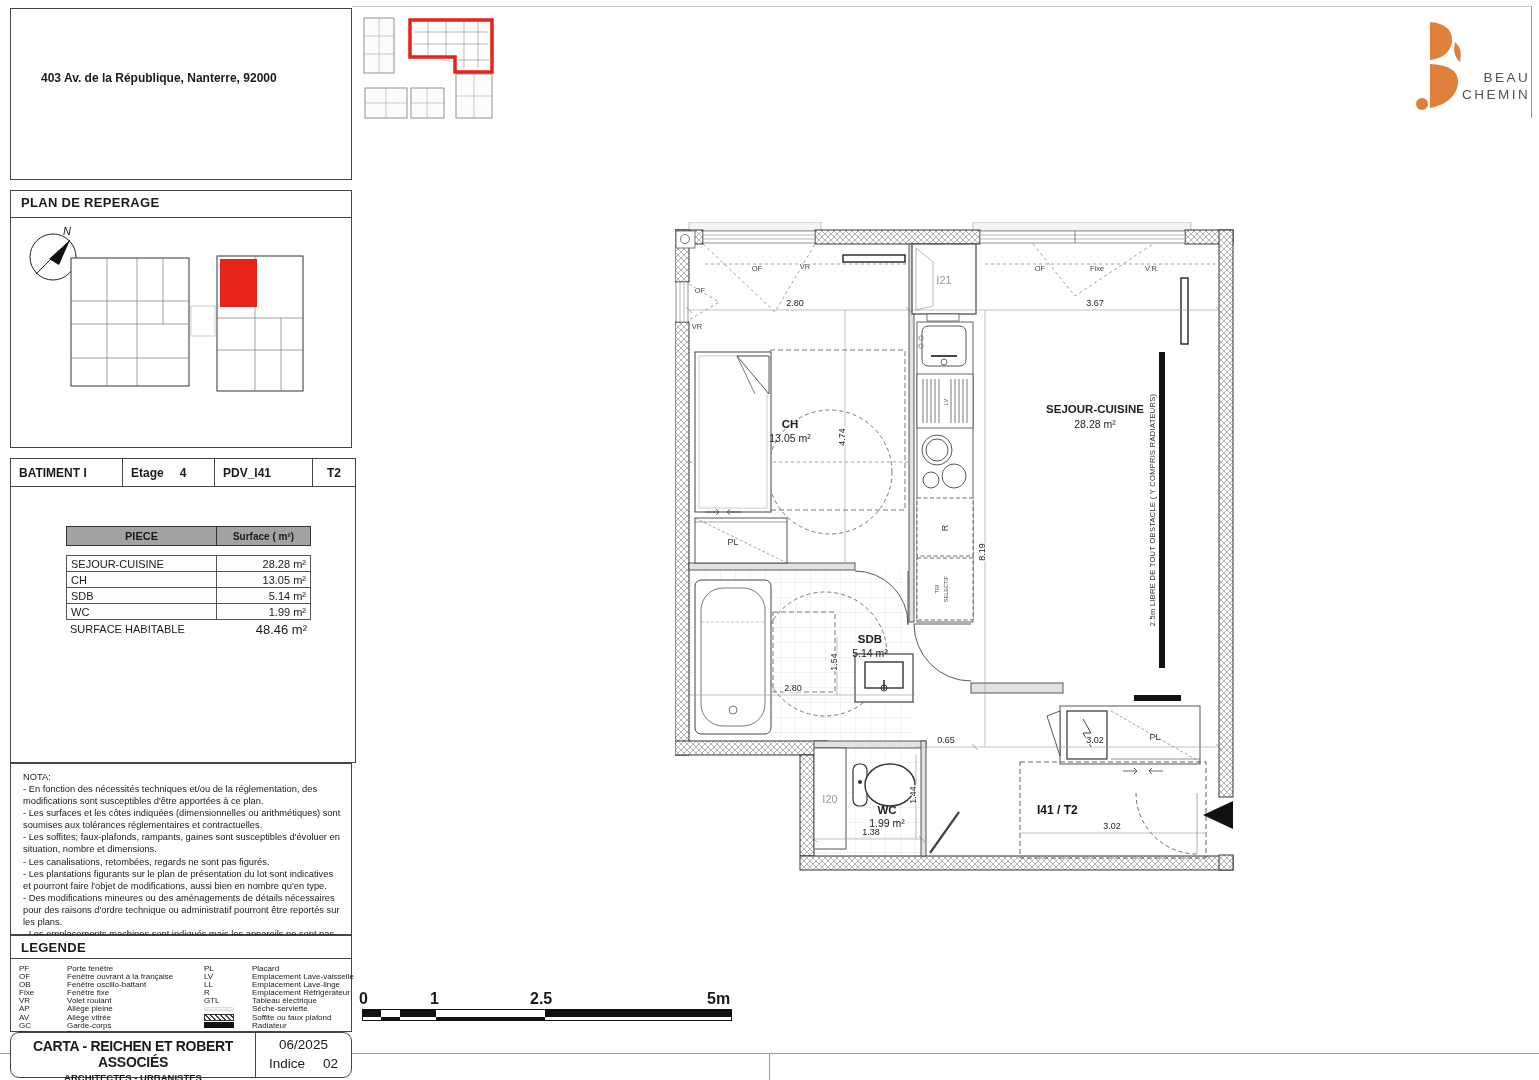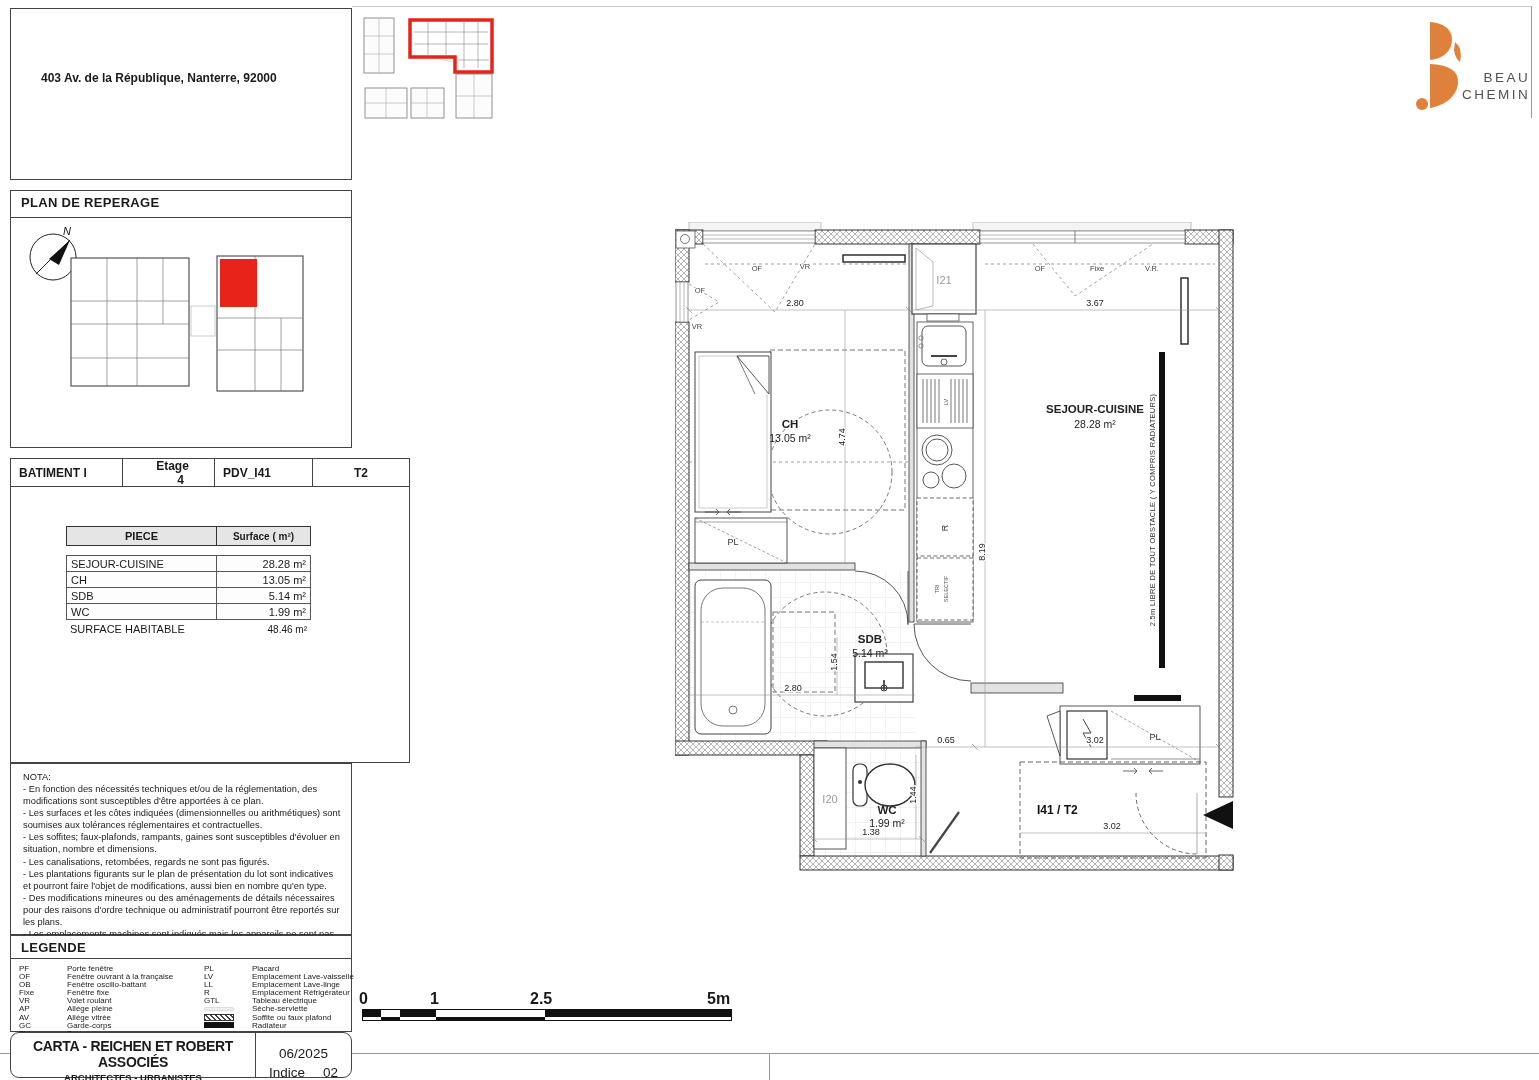--- a/index.html
+++ b/index.html
@@ -12,39 +12,39 @@
   #title-box{left:10px;top:8px;width:342px;height:172px;}
   .sheet-title{position:absolute;left:20px;top:18px;font-size:26px;font-weight:bold;letter-spacing:.5px;}
   .sheet-address{position:absolute;left:30px;top:62px;font-size:12px;font-weight:bold;}
 
   
   #reperage-box{left:10px;top:190px;width:342px;height:258px;}
   .section-title{position:absolute;left:10px;top:4px;font-size:13px;font-weight:bold;letter-spacing:.3px;}
   .section-rule{position:absolute;left:0;top:26px;width:100%;height:0;border-top:1px solid #444;}
 
   
-  #info-box{left:10px;top:458px;width:400px;height:305px;}
+  #info-box{left:10px;top:458px;width:346px;height:305px;}
   #info-row{position:absolute;left:0;top:0;width:100%;height:28px;border-bottom:1px solid #444;display:flex;box-sizing:border-box;}
   .info-cell{border-right:1px solid #444;box-sizing:border-box;font-size:12px;font-weight:bold;
              display:flex;align-items:center;padding-left:8px;}
   .info-cell:last-child{border-right:none;}
 
   
   #surface-table{position:absolute;left:55px;top:67px;width:245px;}
-  .st-header{display:flex;border:1.2px solid #333;height:20px;box-sizing:border-box;background:#e5e5e5;}
+  .st-header{display:flex;border:1.2px solid #333;height:20px;box-sizing:border-box;background:#a3a3a3;}
   .st-header .c1{width:150px;border-right:1.2px solid #333;display:flex;align-items:center;justify-content:center;font-weight:bold;font-size:11px;box-sizing:border-box;}
   .st-header .c2{flex:1;display:flex;align-items:center;justify-content:center;font-weight:bold;font-size:10px;}
   .st-body{margin-top:9px;border:1px solid #555;}
   .st-row{display:flex;height:15px;border-bottom:1px solid #555;background:#fdfdfd;}
   .st-row:last-child{border-bottom:none;}
   .st-row .c1{width:150px;border-right:1px solid #555;font-size:11px;display:flex;align-items:center;padding-left:4px;box-sizing:border-box;}
   .st-row .c2{flex:1;font-size:11px;display:flex;align-items:center;justify-content:flex-end;padding-right:4px;}
   .st-total{display:flex;height:18px;align-items:center;}
   .st-total .c1{width:150px;font-size:11px;padding-left:4px;box-sizing:border-box;}
-  .st-total .c2{flex:1;font-size:10px;text-align:right;padding-right:4px;}
+  .st-total .c2{flex:1;font-size:13px;text-align:right;padding-right:4px;}
 
   
   #nota-box{left:10px;top:763px;width:342px;height:172px;}
   #nota-box .inner{position:absolute;left:12px;top:7px;right:10px;font-size:9.3px;line-height:1.3;}
 
   
   #legende-box{left:10px;top:935px;width:342px;height:97px;}
   #legende-box .lg-rule{position:absolute;left:0;top:22px;width:100%;border-top:1px solid #444;}
   .lg-col{position:absolute;top:28px;font-size:8px;line-height:1.4;}
   .lg-row{display:flex;height:8.2px;align-items:center;}
@@ -53,21 +53,21 @@
   .lg-sym{width:30px;height:6px;margin-right:18px;box-sizing:border-box;}
   .sym-seche{background:#eee;border:1px solid #ddd;border-radius:3px;height:4px;}
   .sym-soffite{border:1px solid #333;background:repeating-linear-gradient(45deg,#444 0 1px,#fff 1px 3.5px);height:7px;}
   .sym-radiateur{background:#111;height:6px;}
 
   
   #footer-box{left:10px;top:1032px;width:342px;height:46px;display:flex;border-radius:9px;}
   .f-left{width:245px;border-right:1px solid #444;box-sizing:border-box;text-align:center;padding-top:5px;}
   .f-firm{font-size:14px;font-weight:bold;letter-spacing:-0.3px;}
   .f-sub{font-size:9.5px;font-weight:bold;margin-top:2px;}
-  .f-right{flex:1;text-align:center;padding-top:13px;font-size:13.5px;}
+  .f-right{flex:1;text-align:center;padding-top:4px;font-size:13.5px;}
   .f-ind{margin-top:4px;}
 
   
   #scale-bar{left:362px;top:990px;width:380px;height:34px;}
   .sc-lab{position:absolute;top:0;font-size:16px;font-weight:bold;}
   .sc-bar{position:absolute;left:0;top:19px;width:368px;height:8px;border:1px solid #111;}
   .sc-bar2{position:absolute;left:0;top:27px;width:368px;height:3px;border:1px solid #111;border-top:none;}
   .seg{position:absolute;top:0;height:100%;}
 
   
@@ -173,21 +173,21 @@
           <line x1="222" y1="72" x2="222" y2="145"></line>
         <rect x="132" y="60" width="24" height="30" stroke="#aaa"></rect>
       </g>
       <rect x="161" y="13" width="37" height="48" fill="#e8231a" stroke="none"></rect>
     </svg>
   </div>
 
   <div class="box" id="info-box">
     <div id="info-row">
       <div class="info-cell" style="width:112px;">BATIMENT I</div>
-      <div class="info-cell" style="width:92px;flex-direction:column;">
+      <div class="info-cell" style="width:92px;">
         <span>Etage</span>
         <span style="margin-left:16px;">4</span>
       </div>
       <div class="info-cell" style="width:98px;">PDV_I41</div>
       <div class="info-cell" style="flex:1;justify-content:center;padding-left:0;">T2</div>
     </div>
 
     <div id="surface-table">
       <div class="st-header">
         <div class="c1">PIECE</div>

